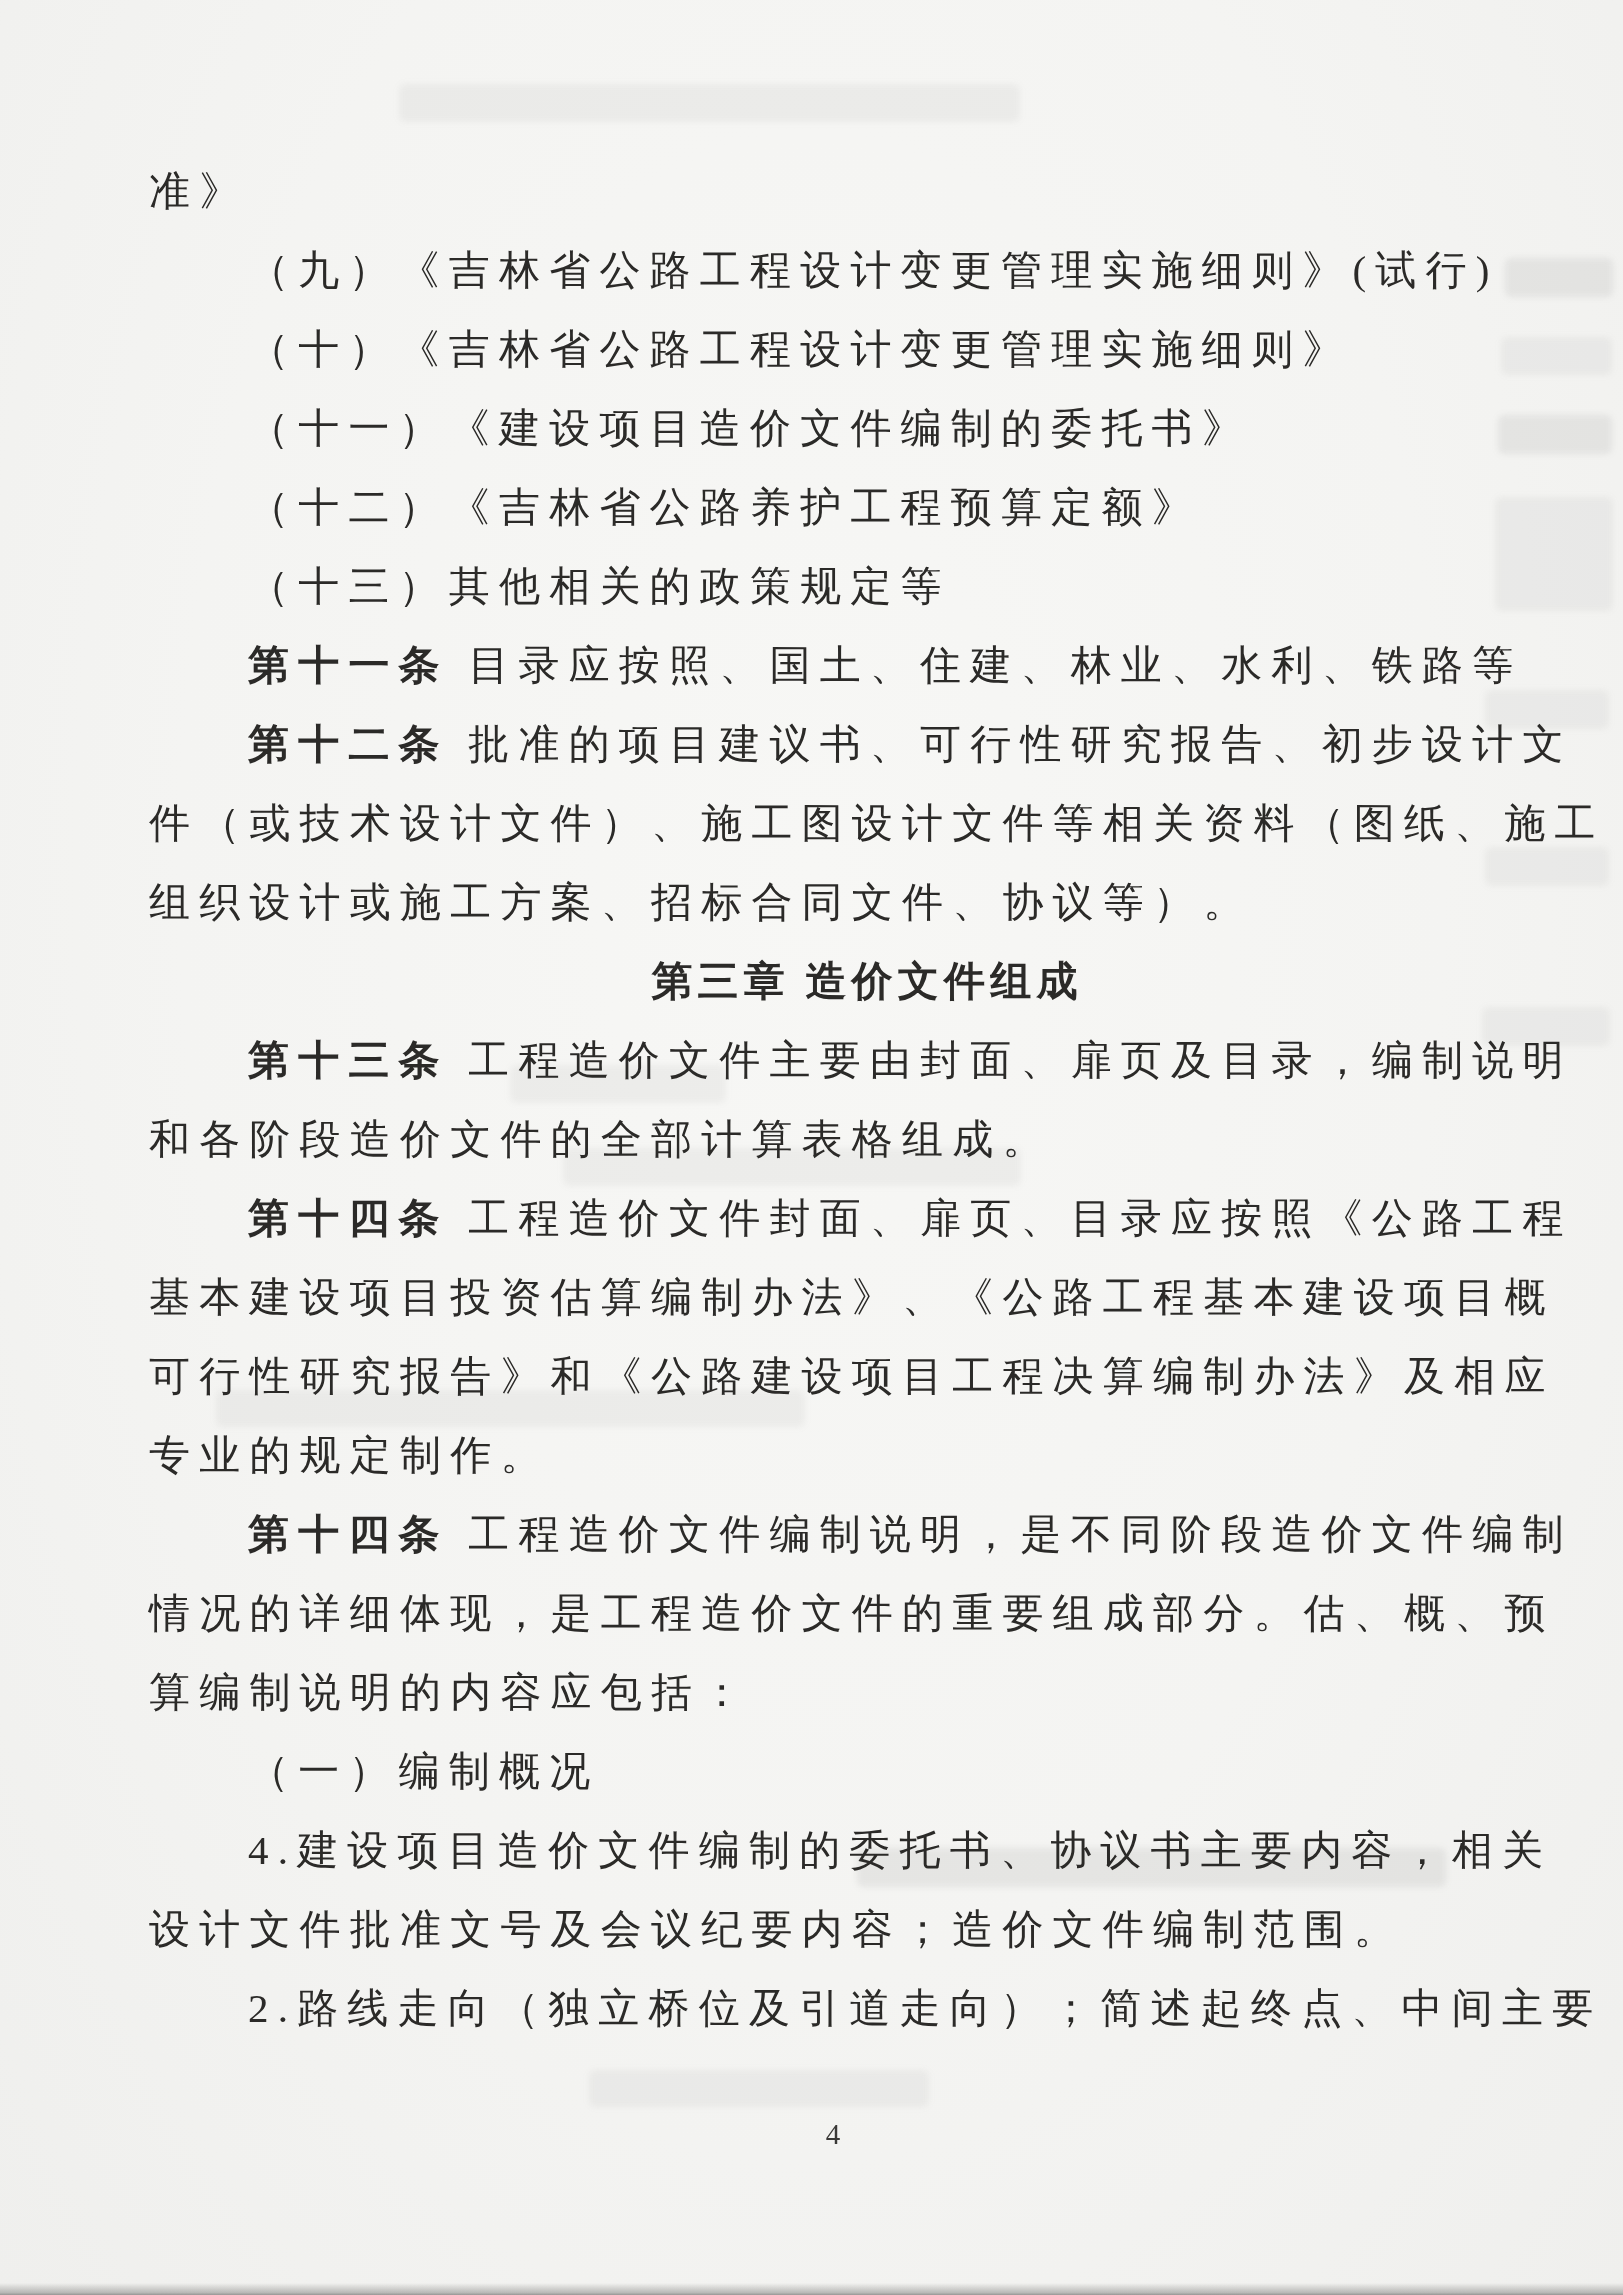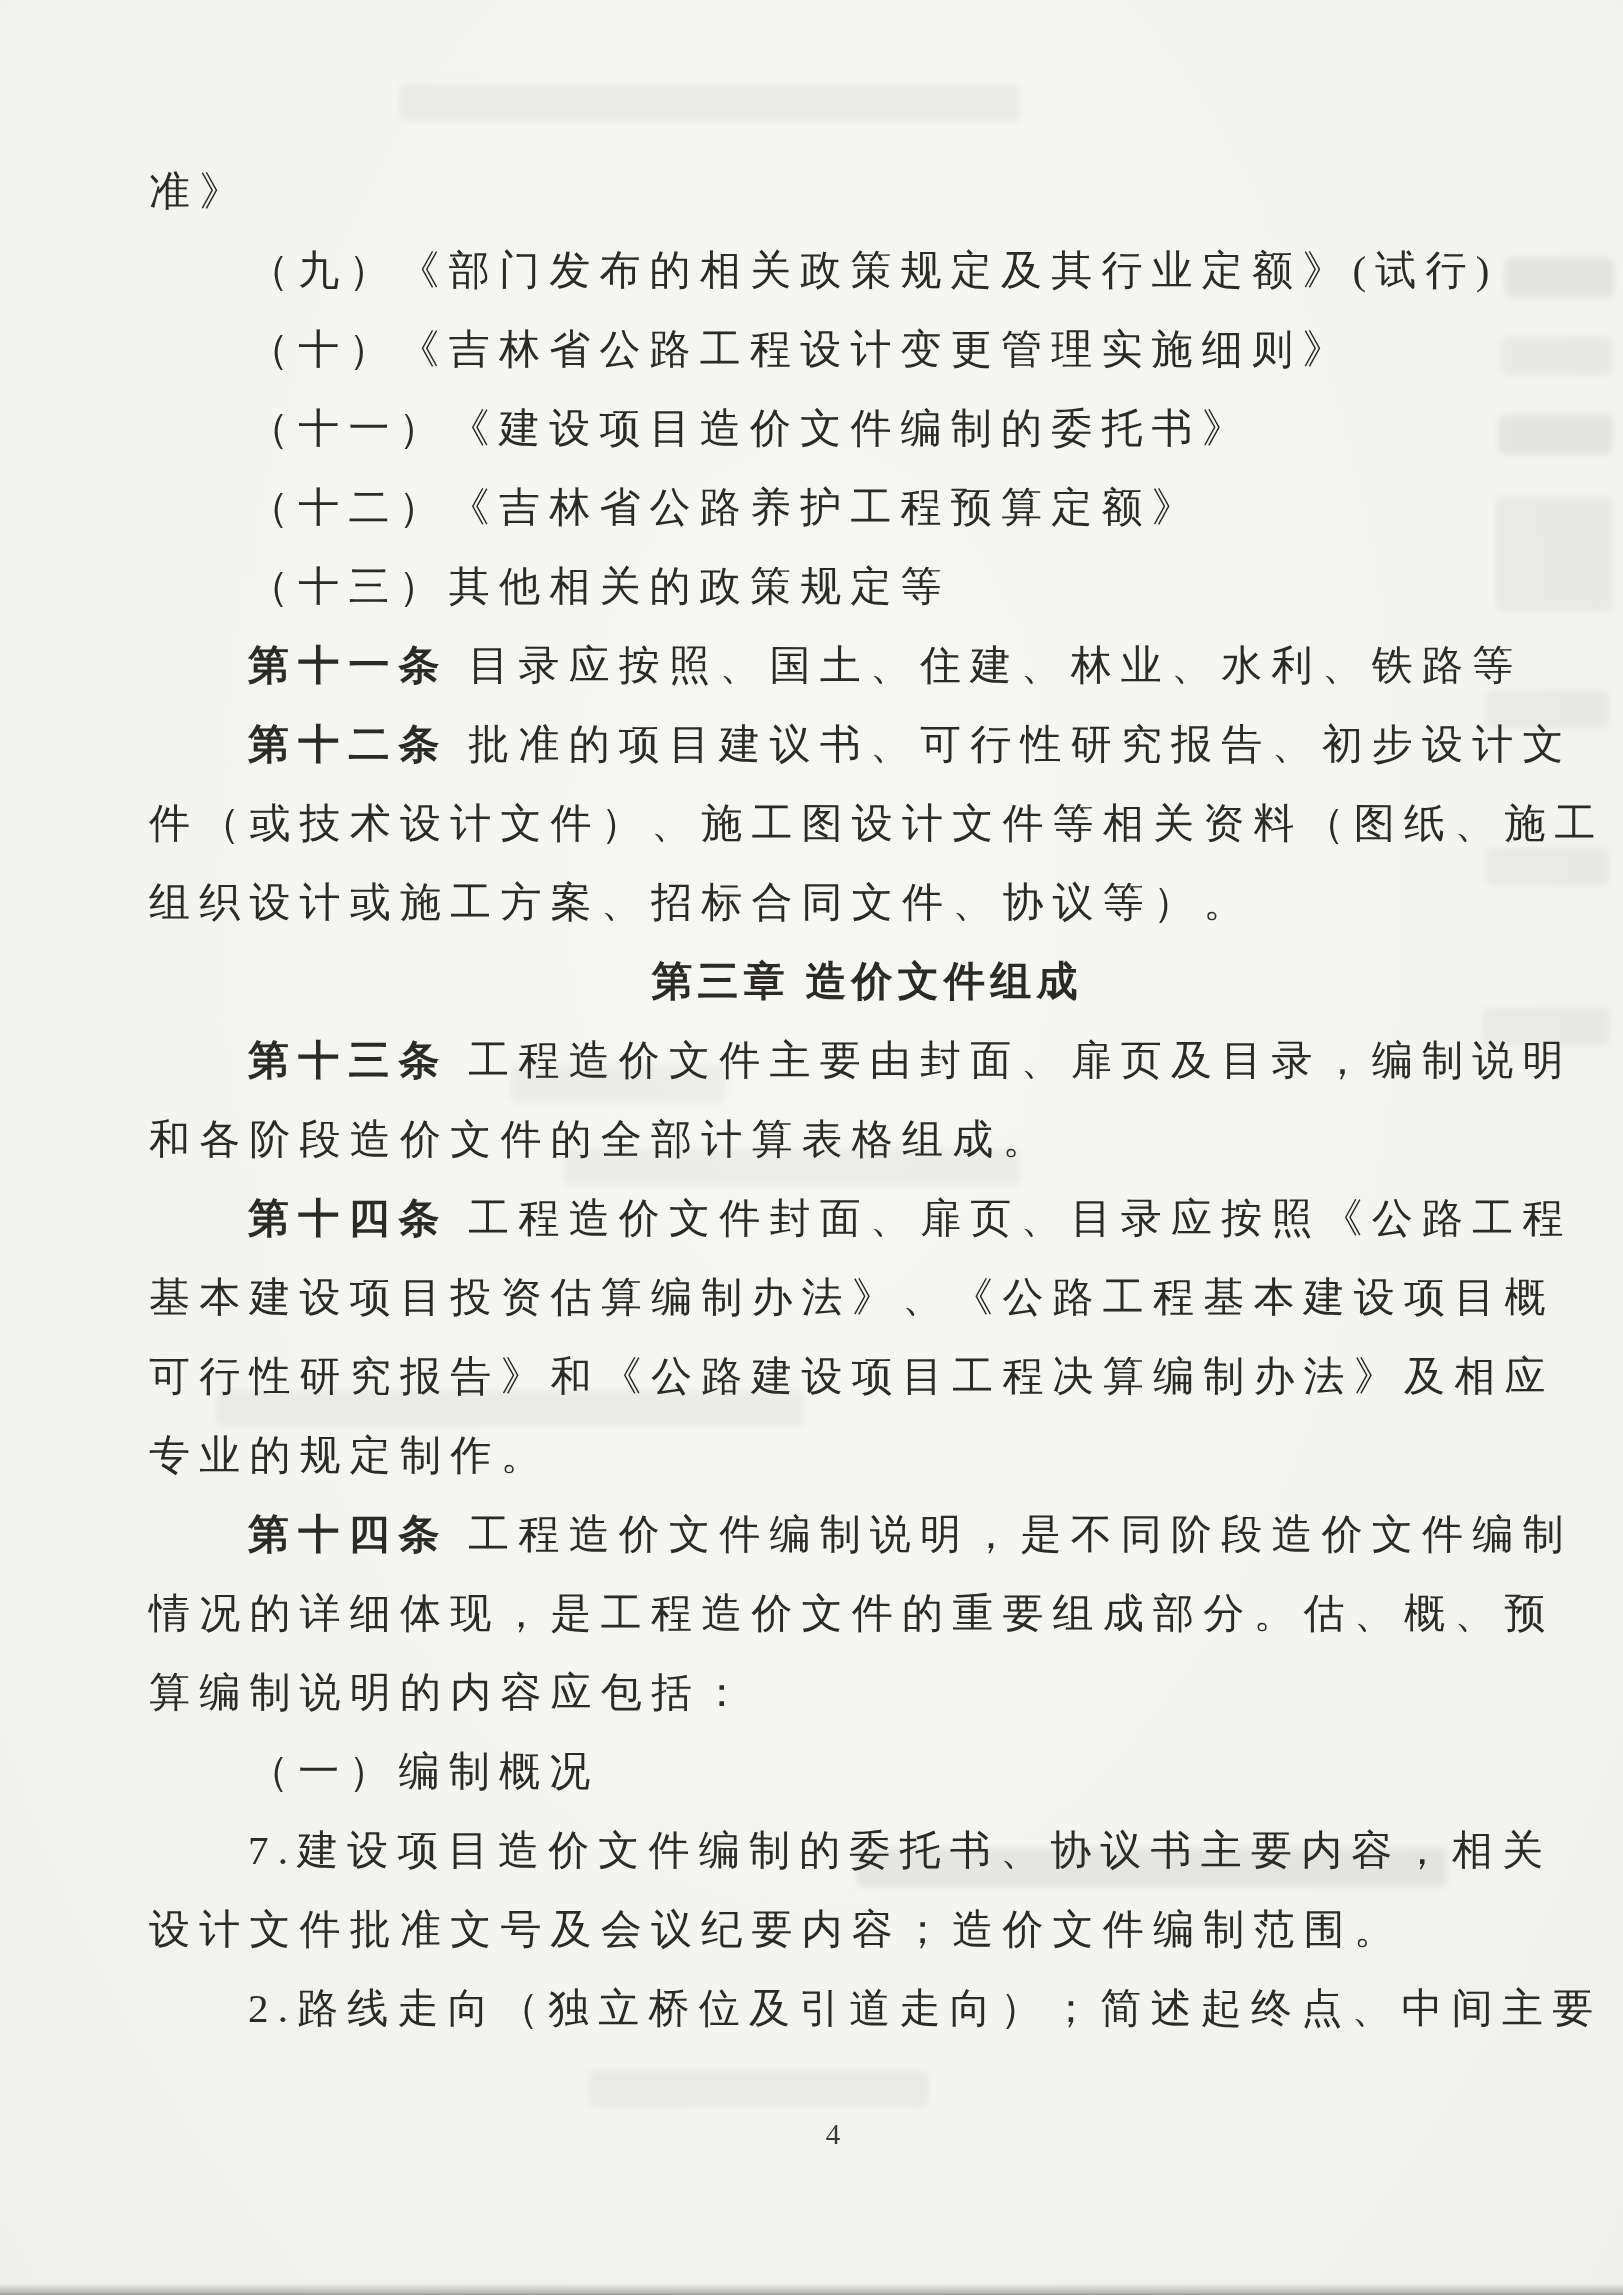--- a/index.html
+++ b/index.html
@@ -83,41 +83,41 @@
   <div class="ghost" style="left:1485px; top:847px; width:124px;  height:39px;"></div>
   <div class="ghost" style="left:1482px; top:1007px; width:128px;  height:39px;"></div>
   <div class="ghost" style="left:510px;  top:1065px; width:216px;  height:38px;"></div>
   <div class="ghost" style="left:563px;  top:1148px; width:458px;  height:38px;"></div>
   <div class="ghost" style="left:216px;  top:1390px; width:589px;  height:37px;"></div>
   <div class="ghost dark" style="left:857px; top:1848px; width:589px;  height:39px;"></div>
   <div class="ghost" style="left:589px;  top:2070px; width:340px;  height:37px;"></div>
 
   <div class="doc-body" id="doc-body">
       <div class="line"><span>准》</span></div>
-      <div class="line indent"><span>（九）《部门发布的相关政策规定及其行业定额》(试行)</span></div>
+      <div class="line indent"><span>（九）《吉林省公路工程设计变更管理实施细则》(试行)</span></div>
       <div class="line indent"><span>（十）《吉林省公路工程设计变更管理实施细则》</span></div>
       <div class="line indent"><span>（十一）《建设项目造价文件编制的委托书》</span></div>
       <div class="line indent"><span>（十二）《吉林省公路养护工程预算定额》</span></div>
       <div class="line indent"><span>（十三）其他相关的政策规定等</span></div>
       <div class="line indent"><span class="bold">第十一条</span><span> 目录应按照、国土、住建、林业、水利、铁路等</span></div>
       <div class="line indent"><span class="bold">第十二条</span><span> 批准的项目建议书、可行性研究报告、初步设计文</span></div>
       <div class="line"><span>件（或技术设计文件）、施工图设计文件等相关资料（图纸、施工</span></div>
       <div class="line"><span>组织设计或施工方案、招标合同文件、协议等）。</span></div>
       <div class="line heading"><span class="bold">第三章 造价文件组成</span></div>
       <div class="line indent"><span class="bold">第十三条</span><span> 工程造价文件主要由封面、扉页及目录，编制说明</span></div>
       <div class="line"><span>和各阶段造价文件的全部计算表格组成。</span></div>
       <div class="line indent"><span class="bold">第十四条</span><span> 工程造价文件封面、扉页、目录应按照《公路工程</span></div>
       <div class="line"><span>基本建设项目投资估算编制办法》、《公路工程基本建设项目概</span></div>
       <div class="line"><span>可行性研究报告》和《公路建设项目工程决算编制办法》及相应</span></div>
       <div class="line"><span>专业的规定制作。</span></div>
       <div class="line indent"><span class="bold">第十四条</span><span> 工程造价文件编制说明，是不同阶段造价文件编制</span></div>
       <div class="line"><span>情况的详细体现，是工程造价文件的重要组成部分。估、概、预</span></div>
       <div class="line"><span>算编制说明的内容应包括：</span></div>
       <div class="line indent"><span>（一）编制概况</span></div>
-      <div class="line indent"><span>7.建设项目造价文件编制的委托书、协议书主要内容，相关</span></div>
+      <div class="line indent"><span>4.建设项目造价文件编制的委托书、协议书主要内容，相关</span></div>
       <div class="line"><span>设计文件批准文号及会议纪要内容；造价文件编制范围。</span></div>
       <div class="line indent"><span>2.路线走向（独立桥位及引道走向）；简述起终点、中间主要</span></div>
     </div>
 
   <div class="page-number">4</div>
 
   <div class="scan-edge-bottom"></div>
 </div>
 
 

